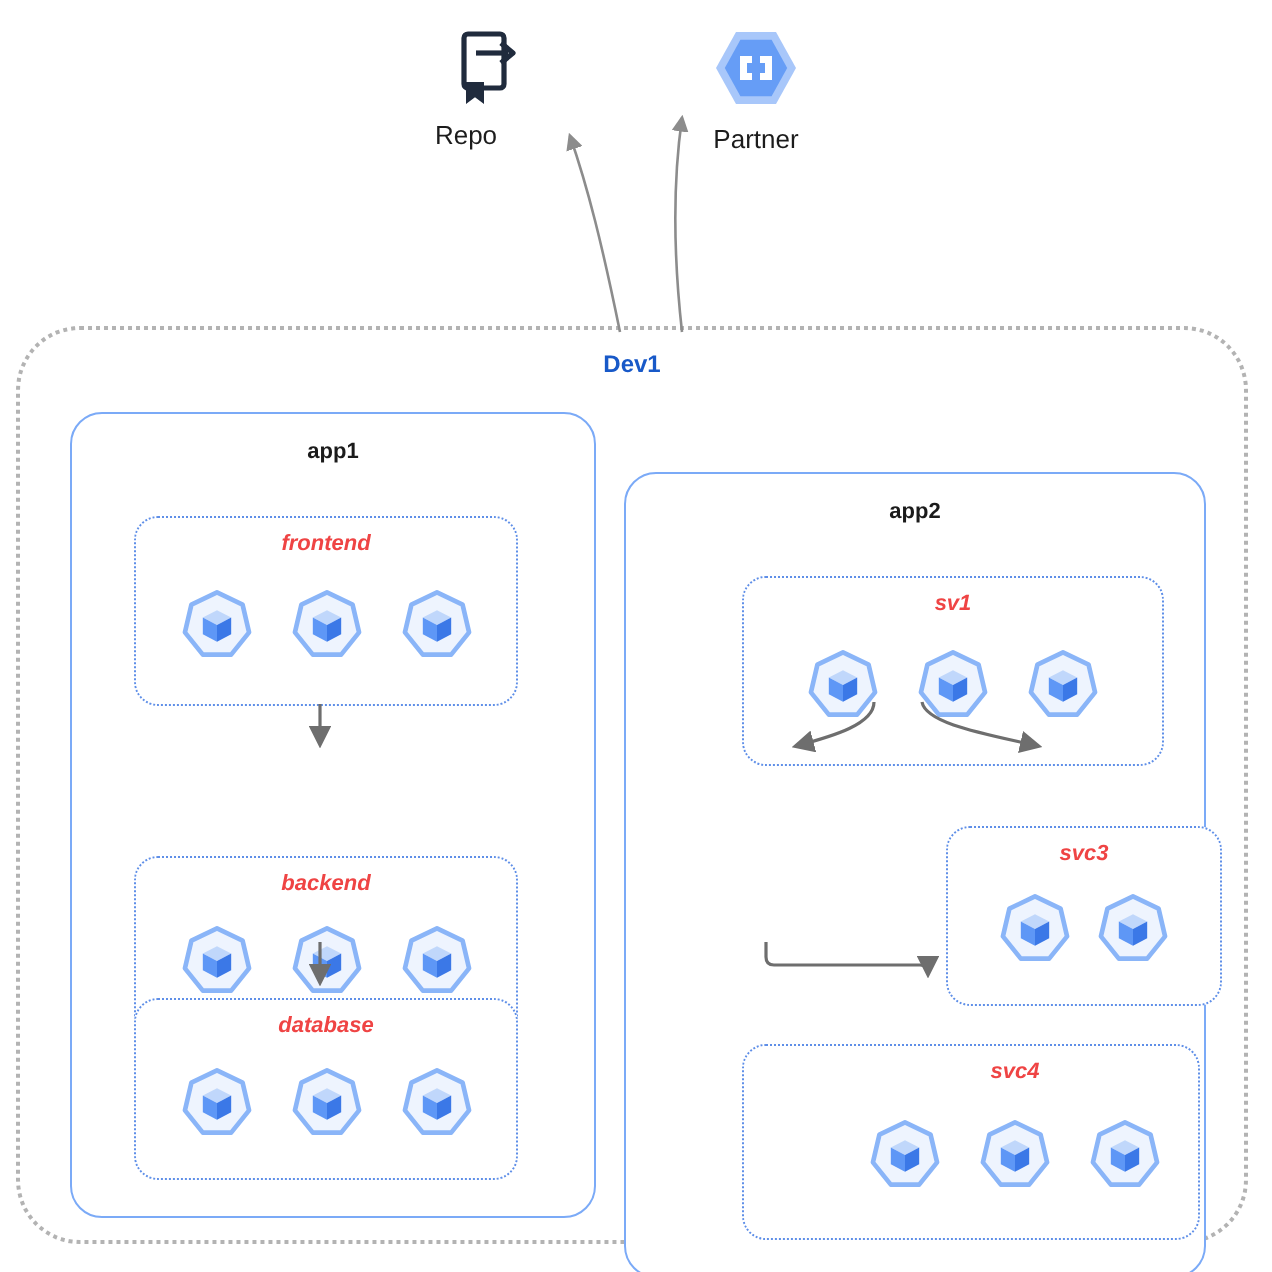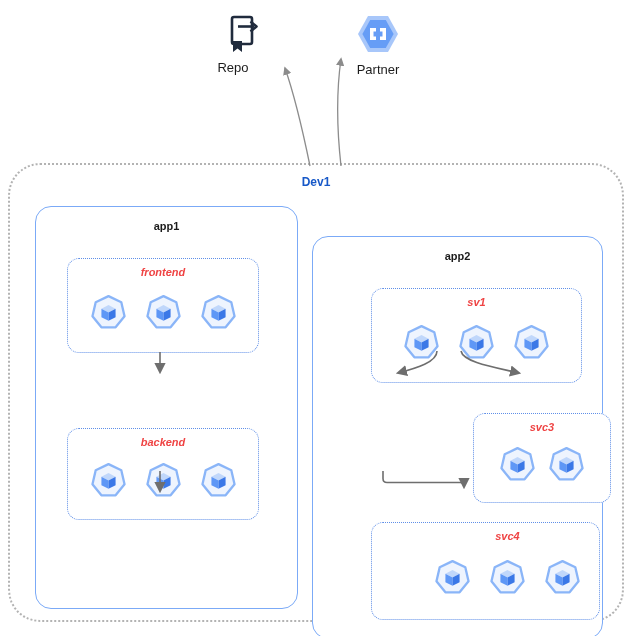--- a/index.html
+++ b/index.html
@@ -120,20 +120,34 @@
             </svg>
             <svg viewBox="0 0 24 24" class="pod">
               <use href="#pod-symbol"></use>
             </svg>
             <svg viewBox="0 0 24 24" class="pod">
               <use href="#pod-symbol"></use>
             </svg>
           </div>
       </div>
 
+      <div class="svc svc-database">
+        <div class="svc-label">database</div>
+        <div class="pods">
+            <svg viewBox="0 0 24 24" class="pod">
+              <use href="#pod-symbol"></use>
+            </svg>
+            <svg viewBox="0 0 24 24" class="pod">
+              <use href="#pod-symbol"></use>
+            </svg>
+            <svg viewBox="0 0 24 24" class="pod">
+              <use href="#pod-symbol"></use>
+            </svg>
+          </div>
+      </div>
     </div>
 
     <div class="app app-app2">
       <div class="app-label">app2</div>
 
       <div class="svc svc-sv1">
         <div class="svc-label">sv1</div>
         <div class="pods">
             <svg viewBox="0 0 24 24" class="pod">
               <use href="#pod-symbol"></use>

